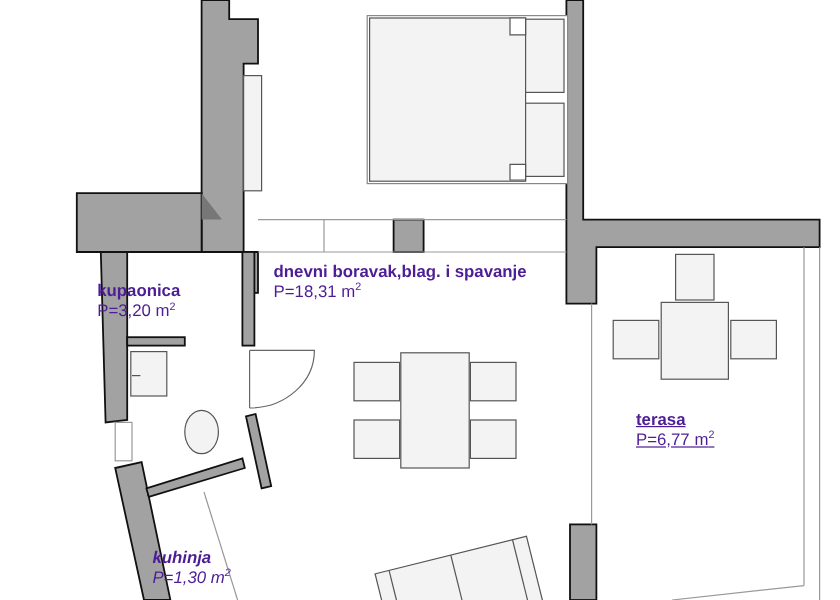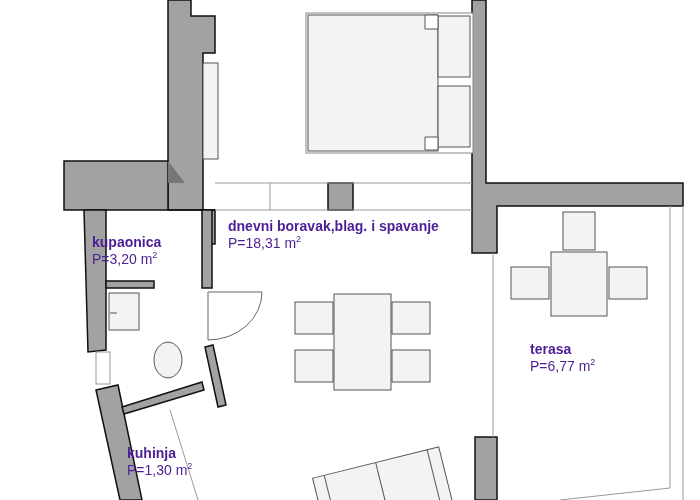--- a/index.html
+++ b/index.html
@@ -98,26 +98,26 @@
       <line x1="433" y1="462" x2="433" y2="522"></line>
     </g>
   </g>
 </svg>
 
 <div class="room-label" style="left:228px; top:218px; width:250px;">
   <span class="room-name">dnevni boravak,blag. i spavanje</span>
   <span class="room-area"><span>P=18,31 m</span><sup>2</sup></span>
 </div>
 
-<div class="room-label" style="left:92px; top:234px; width:100px;">
+<div class="room-label" style="left:81px; top:234px; width:100px;">
   <span class="room-name">kupaonica</span>
   <span class="room-area"><span>P=3,20 m</span><sup>2</sup></span>
 </div>
 
-<div class="room-label" style="left:530px; top:341px; width:100px;">
+<div class="room-label" style="left:530px; top:341px; width:100px;text-decoration:underline;">
   <span class="room-name">terasa</span>
   <span class="room-area"><span>P=6,77 m</span><sup>2</sup></span>
 </div>
 
-<div class="room-label" style="left:127px; top:445px; width:100px;">
+<div class="room-label" style="left:127px; top:456px; width:100px;font-style:italic;">
   <span class="room-name">kuhinja</span>
   <span class="room-area"><span>P=1,30 m</span><sup>2</sup></span>
 </div>
 
 </body></html>

